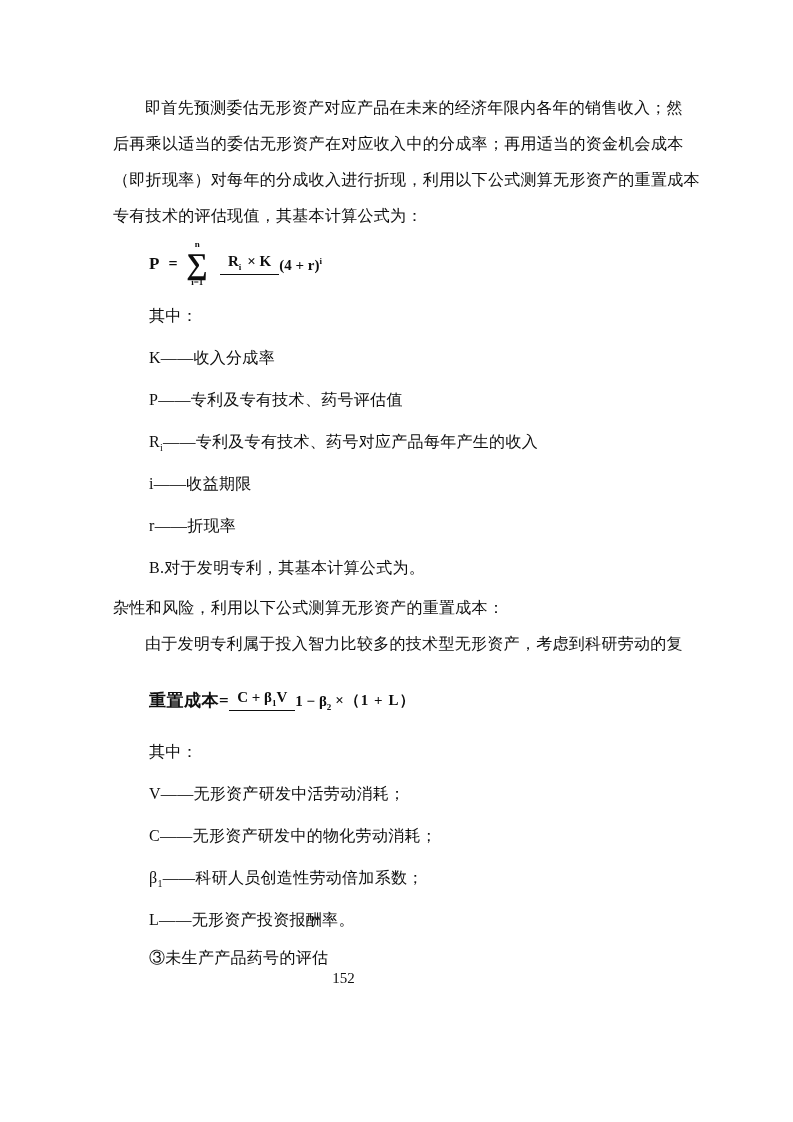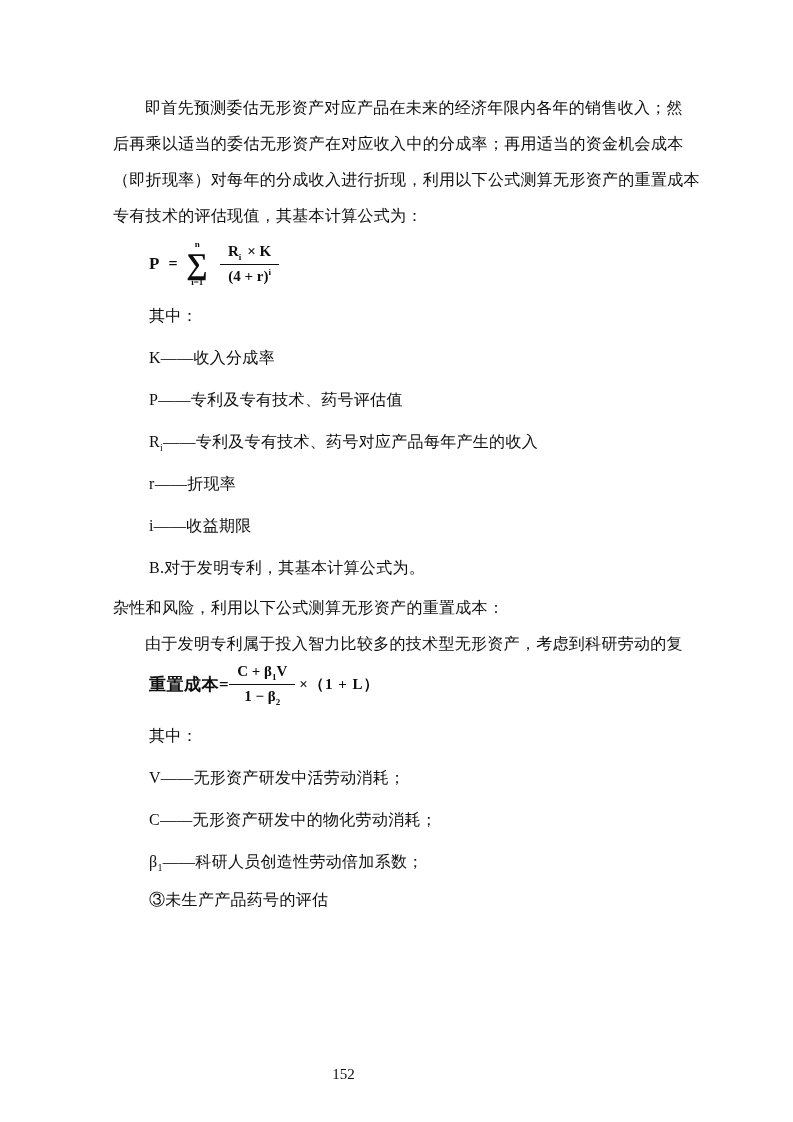--- a/index.html
+++ b/index.html
@@ -50,56 +50,56 @@
 
   
   .formula {
     display: flex;
     align-items: center;
     padding-left: 36px;
     font-weight: 600;
     white-space: nowrap;
   }
   .formula-p { height: 60px; margin-top: 0; }
-  .formula-cost { height: 44px; margin-top: 0; }
+  .formula-cost { height: 44px; margin-top: 16px; }
 
   .f-lhs { font-size: 17px; }
   .f-eq  { font-size: 16px; margin: 0 9px; }
   .f-lhs-cn { font-size: 17px; font-weight: 600; letter-spacing: 0.5px; }
 
   .sigma-block {
     display: inline-flex;
     flex-direction: column;
     align-items: center;
     line-height: 1;
     margin-right: 12px;
   }
   .sigma-limit { font-size: 9px; line-height: 1.1; letter-spacing: 0; }
   .sigma-glyph { font-size: 30px; line-height: 0.95; }
 
   .frac {
     display: inline-flex;
-    flex-direction: column;
+    flex-direction: row;
     align-items: center;
     font-size: 15px;
     line-height: 1.15;
   }
   .frac .num {
     border-bottom: 1.5px solid #0e0e0e;
     padding: 0 8px 3px 8px;
   }
   .frac .den { padding-top: 3px; }
   .frac sub { font-size: 9px; line-height: 0; }
   .frac sup { font-size: 9px; line-height: 0; }
   .mul-gap { margin-left: 6px; }
   .f-suffix { font-size: 15px; margin-left: 4px; letter-spacing: 1px; }
 
   .page-number {
     position: absolute;
-    top: 1064px;
+    top: 968px;
     left: 0;
     right: 0;
     text-align: center;
     font-size: 15px;
     line-height: 20px;
   }
 </style>
 </head>
 <body>
 
@@ -124,22 +124,22 @@
       <span class="num"><span>R</span><sub>i</sub><span class="mul-gap">× K</span></span>
       <span class="den"><span>(4 + r)</span><sup>i</sup></span>
     </span>
   </div>
 
   <div class="defline where1">其中：</div>
 
   <div class="defline"><span>K</span><sub></sub><span>——收入分成率</span></div>
   <div class="defline"><span>P</span><sub></sub><span>——专利及专有技术、药号评估值</span></div>
   <div class="defline"><span>R</span><sub>i</sub><span>——专利及专有技术、药号对应产品每年产生的收入</span></div>
+  <div class="defline"><span>i</span><sub></sub><span>——收益期限</span></div>
   <div class="defline"><span>r</span><sub></sub><span>——折现率</span></div>
-  <div class="defline"><span>i</span><sub></sub><span>——收益期限</span></div>
 
   <div class="defline">B.对于发明专利，其基本计算公式为。</div>
 
   <div class="para para2-block">
     <div class="line">杂性和风险，利用以下公式测算无形资产的重置成本：</div>
     <div class="line indent">由于发明专利属于投入智力比较多的技术型无形资产，考虑到科研劳动的复</div>
   </div>
 
   <div class="formula formula-cost">
     <span class="f-lhs-cn">重置成本=</span>
@@ -148,18 +148,19 @@
       <span class="den"><span>1 − β</span><sub>2</sub></span>
     </span>
     <span class="f-suffix">×（1 + L）</span>
   </div>
 
   <div class="defline where2">其中：</div>
 
   <div class="defline"><span>V</span><sub></sub><span>——无形资产研发中活劳动消耗；</span></div>
   <div class="defline"><span>C</span><sub></sub><span>——无形资产研发中的物化劳动消耗；</span></div>
   <div class="defline"><span>β</span><sub>1</sub><span>——科研人员创造性劳动倍加系数；</span></div>
+  <div class="defline"><span>L</span><sub></sub><span>——无形资产投资报酬率。</span></div>
 
   <div class="defline heading3">③未生产产品药号的评估</div>
 
   <div class="page-number">152</div>
 
 </div>
 
 </body></html>

